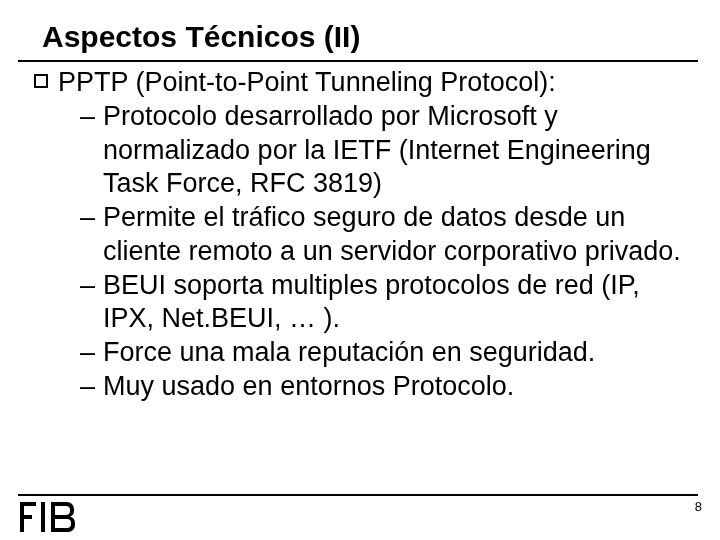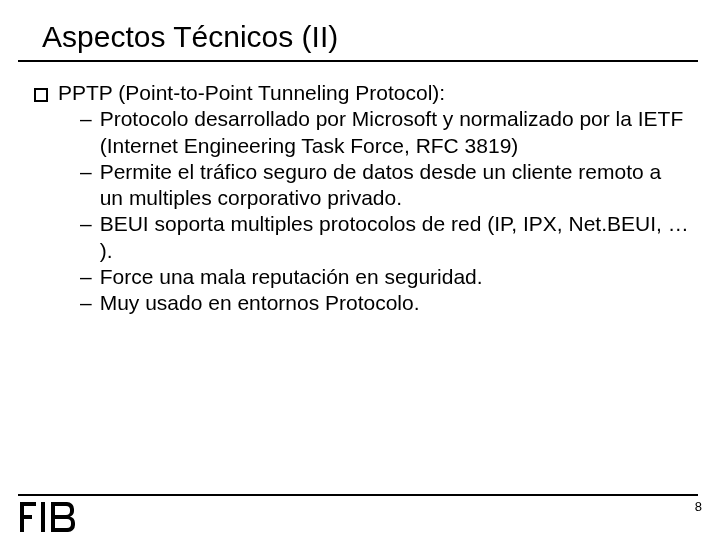--- a/index.html
+++ b/index.html
@@ -12,31 +12,31 @@
     overflow: hidden;
   }
   .slide {
     position: relative;
     width: 720px;
     height: 540px;
     padding: 0;
   }
   .title {
     font-size: 30px;
-    font-weight: normal;
+    font-weight: bold;
     padding: 20px 0 6px 42px;
   }
   .title-rule {
     border: none;
     border-top: 2.2px solid #000;
     margin: 0 22px 0 18px;
   }
   .content {
-    padding: 18px 30px 0 34px;
-    font-size: 21px;
+    padding: 4px 30px 0 34px;
+    font-size: 27px;
     line-height: 1.25;
   }
   .bullet-row {
     display: flex;
     align-items: flex-start;
   }
   .square {
     width: 14px;
     height: 14px;
     border: 2px solid #000;
@@ -96,21 +96,21 @@
       <span class="square"></span>
       <div class="bullet-text">
         <div>PPTP (Point-to-Point Tunneling Protocol):</div>
         <div class="subitems">
           <div class="subitem">
             <span class="dash">–</span>
             <span class="subtext">Protocolo desarrollado por Microsoft y normalizado por la IETF (Internet Engineering Task Force, RFC 3819)</span>
           </div>
           <div class="subitem">
             <span class="dash">–</span>
-            <span class="subtext">Permite el tráfico seguro de datos desde un cliente remoto a un multiples corporativo privado.</span>
+            <span class="subtext">Permite el tráfico seguro de datos desde un cliente remoto a un servidor corporativo privado.</span>
           </div>
           <div class="subitem">
             <span class="dash">–</span>
             <span class="subtext">BEUI soporta multiples protocolos de red (IP, IPX, Net.BEUI, … ).</span>
           </div>
           <div class="subitem">
             <span class="dash">–</span>
             <span class="subtext">Force una mala reputación en seguridad.</span>
           </div>
           <div class="subitem">

